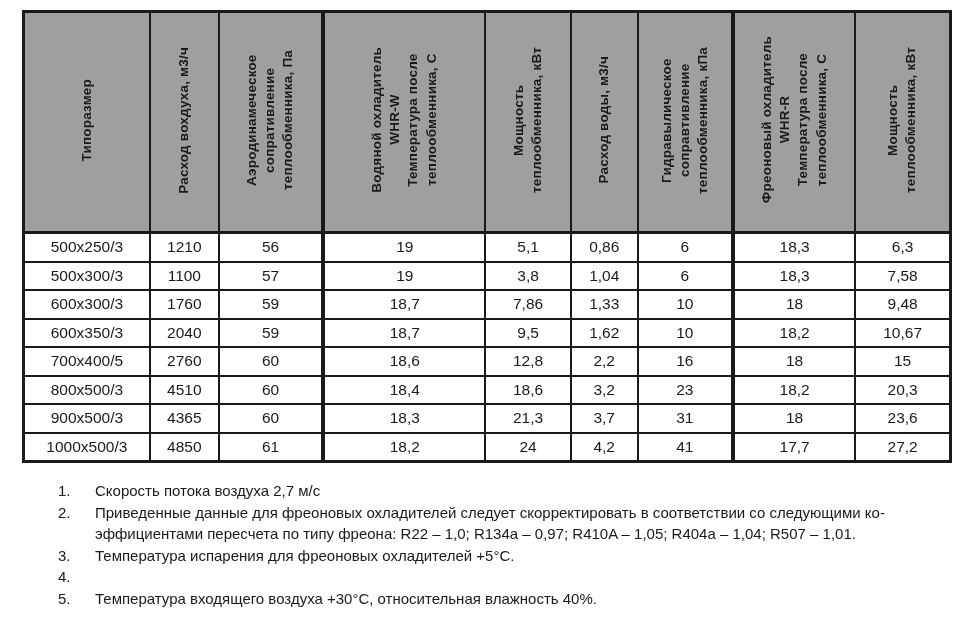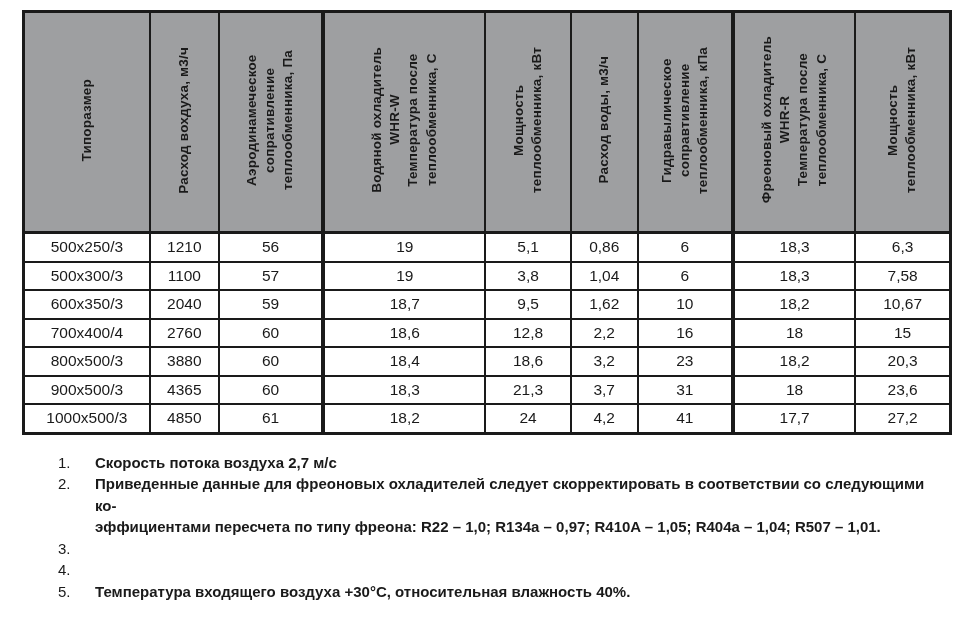--- a/index.html
+++ b/index.html
@@ -66,21 +66,20 @@
     display: flex;
     line-height: 21.5px;
   }
   .note-num {
     flex: none;
     width: 37px;
   }
   .note-text {
     white-space: pre-line;
     max-width: 850px;
-    font-weight: bold;
   }
 </style>
 </head>
 <body>
 
 <div class="page">
 
   <table class="spec">
     <colgroup>
       <col style="width:126px">
@@ -135,44 +134,55 @@
           <td>1100</td>
           <td>57</td>
           <td class="thick-left">19</td>
           <td>3,8</td>
           <td>1,04</td>
           <td>6</td>
           <td class="thick-left">18,3</td>
           <td>7,58</td>
         </tr>
         <tr>
+          <td>600x300/3</td>
+          <td>1760</td>
+          <td>59</td>
+          <td class="thick-left">18,7</td>
+          <td>7,86</td>
+          <td>1,33</td>
+          <td>10</td>
+          <td class="thick-left">18</td>
+          <td>9,48</td>
+        </tr>
+        <tr>
           <td>600x350/3</td>
           <td>2040</td>
           <td>59</td>
           <td class="thick-left">18,7</td>
           <td>9,5</td>
           <td>1,62</td>
           <td>10</td>
           <td class="thick-left">18,2</td>
           <td>10,67</td>
         </tr>
         <tr>
-          <td>700x400/4</td>
+          <td>700x400/5</td>
           <td>2760</td>
           <td>60</td>
           <td class="thick-left">18,6</td>
           <td>12,8</td>
           <td>2,2</td>
           <td>16</td>
           <td class="thick-left">18</td>
           <td>15</td>
         </tr>
         <tr>
           <td>800x500/3</td>
-          <td>3880</td>
+          <td>4510</td>
           <td>60</td>
           <td class="thick-left">18,4</td>
           <td>18,6</td>
           <td>3,2</td>
           <td>23</td>
           <td class="thick-left">18,2</td>
           <td>20,3</td>
         </tr>
         <tr>
           <td>900x500/3</td>
@@ -204,20 +214,21 @@
       <span class="note-num">1.</span>
       <span class="note-text">Скорость потока воздуха 2,7 м/с</span>
     </li>
     <li class="note">
       <span class="note-num">2.</span>
       <span class="note-text">Приведенные данные для фреоновых охладителей следует скорректировать в соответствии со следующими ко-
 эффициентами пересчета по типу фреона: R22 – 1,0; R134a – 0,97; R410A – 1,05; R404a – 1,04; R507 – 1,01.</span>
     </li>
     <li class="note">
       <span class="note-num">3.</span>
+      <span class="note-text">Температура испарения для фреоновых охладителей +5°С.</span>
     </li>
     <li class="note">
       <span class="note-num">4.</span>
     </li>
     <li class="note">
       <span class="note-num">5.</span>
       <span class="note-text">Температура входящего воздуха +30°С, относительная влажность 40%.</span>
     </li>
   </ul>
 

